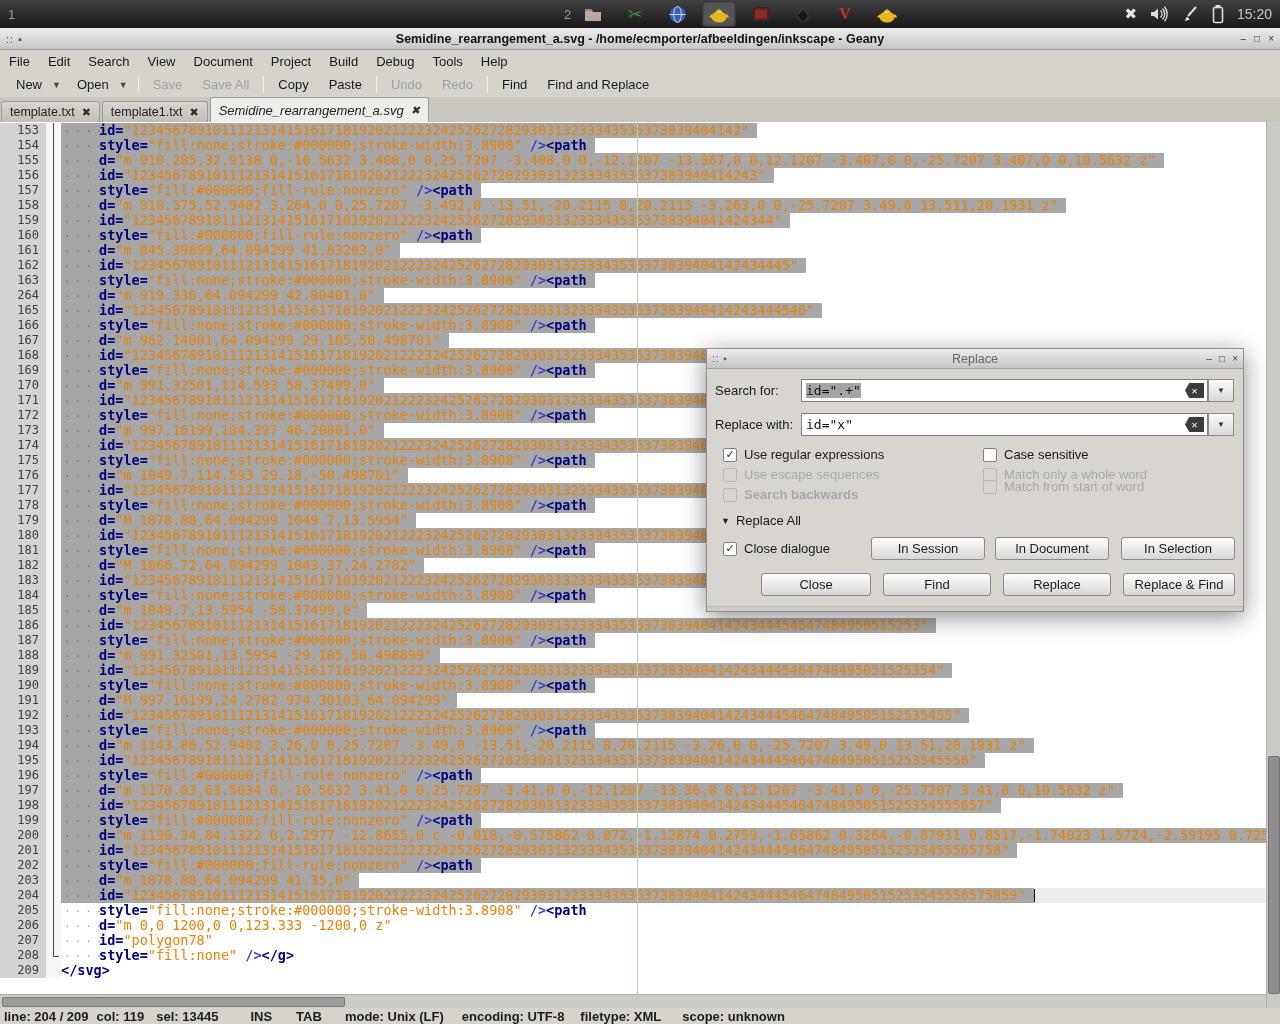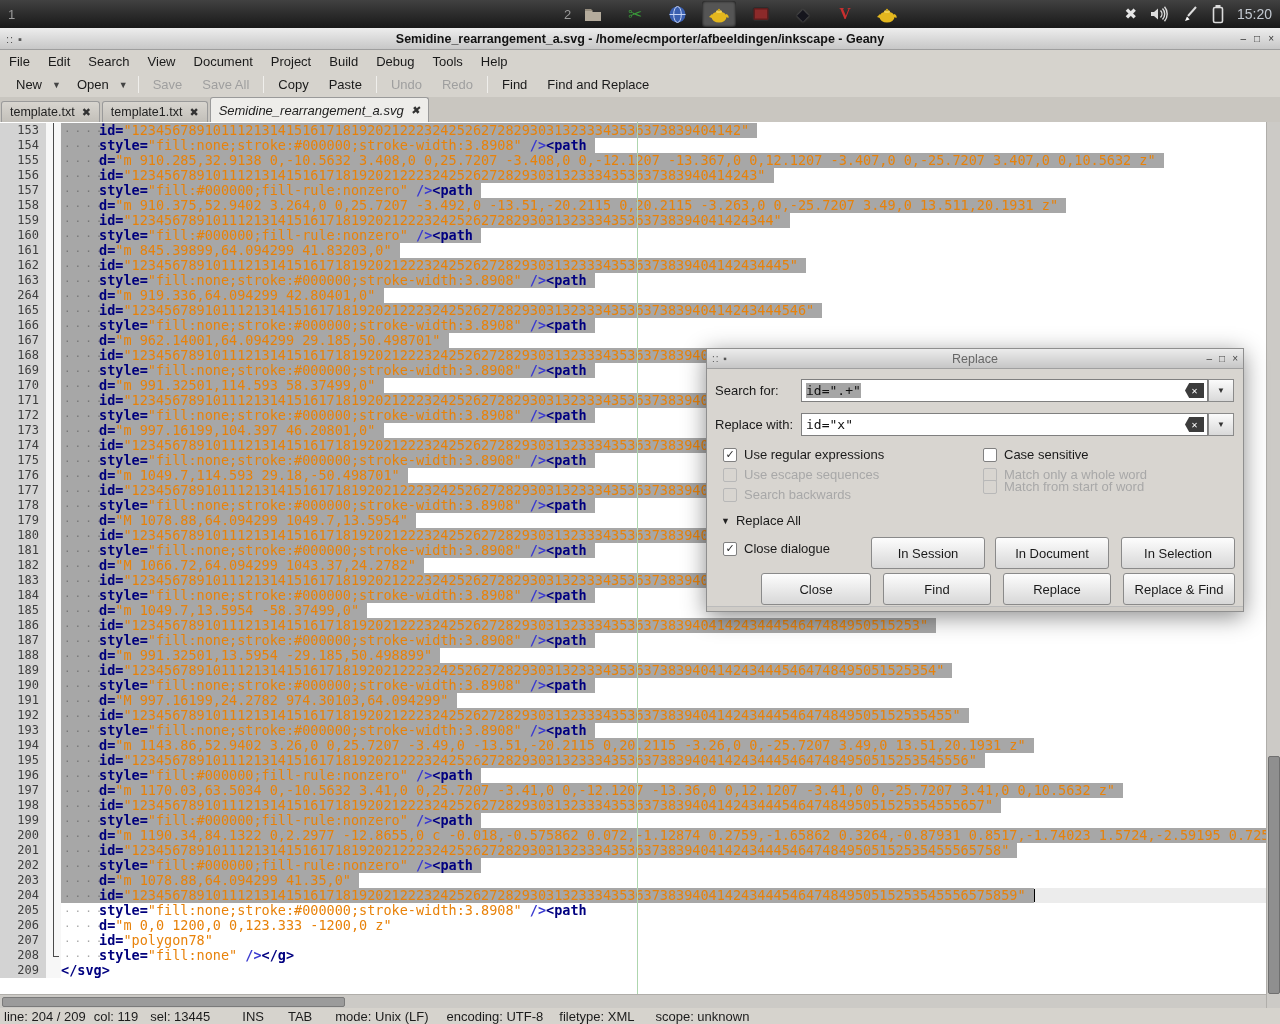--- a/index.html
+++ b/index.html
@@ -70,21 +70,21 @@
   .c-t { color:#000080; font-weight:bold; }
   .caret { display:inline-block; width:1.5px; height:13px; background:#000; vertical-align:-2px; }
   .edgeline { position:absolute; left:637px; top:0; bottom:0; width:1px; background:#aed6ae; z-index:5; }
 
   .vscroll { position:absolute; right:0; top:94px; width:14px; height:886px; background:#cccac6; border-left:1px solid #b0aeaa; }
   .vthumb { position:absolute; left:1px; width:12px; top:634px; height:238px; background:#8f8f8f; border:1px solid #6f6f6f; border-radius:2px; }
   .hscroll { position:absolute; left:0; top:966px; width:1266px; height:14px; background:#cccac6; border-top:1px solid #b0aeaa; }
   .hthumb { position:absolute; left:2px; top:2px; width:343px; height:10px; background:#9b9b9b; border:1px solid #7a7a7a; border-radius:2px; }
 
   .statusbar { position:absolute; left:0; top:980px; width:1280px; height:16px; background:#d6d3cd;
-               display:flex; align-items:center; font-size:13px; color:#1c1c1c; }
+               display:flex; align-items:center; font-size:13px; color:#1c1c1c;font-weight:bold; }
   .sb-item { white-space:nowrap; }
   .sb-item:nth-child(1){ margin-left:4px; }
   .sb-item:nth-child(2){ margin-left:8px; }
   .sb-item:nth-child(3){ margin-left:12px; }
   .sb-item:nth-child(4){ margin-left:32px; }
   .sb-item:nth-child(5){ margin-left:24px; }
   .sb-item:nth-child(6){ margin-left:23px; }
   .sb-item:nth-child(7){ margin-left:18px; }
   .sb-item:nth-child(8){ margin-left:16px; }
   .sb-item:nth-child(9){ margin-left:21px; }
@@ -107,21 +107,21 @@
                display:flex; align-items:center; justify-content:center; font-size:10px; }
   .dd-btn { position:absolute; left:501px; width:26px; height:23px; background:linear-gradient(#fbfbfb,#d9d9d9);
             border:1px solid #8a8a8a; display:flex; align-items:center; justify-content:center; font-size:8px; color:#333; }
   .cb { position:absolute; display:flex; align-items:center; gap:7px; color:#1a1a1a; }
   .cb .box { width:14px; height:14px; background:#fff; border:1px solid #808080; border-radius:2px;
              display:flex; align-items:center; justify-content:center; font-size:11px; color:#2a2a2a; }
   .cb.disabled { color:#a8a8a8; }
   .cb.disabled .box { background:#d8d5d0; border-color:#b8b8b8; }
   .expander { position:absolute; display:flex; align-items:center; gap:6px; color:#1a1a1a; }
   .expander .tri { font-size:9px; color:#222; }
-  .btn { position:absolute; height:32px; background:linear-gradient(#fdfdfd,#d7d7d7); border:1px solid #8a8a8a;
+  .btn { position:absolute; height:23px; background:linear-gradient(#fdfdfd,#d7d7d7); border:1px solid #8a8a8a;
          border-radius:3px; display:flex; align-items:center; justify-content:center; font-size:13px; color:#1a1a1a; }
   .dlg-resize { position:absolute; left:0; bottom:0; width:100%; height:5px; background:#cfccc7; border-top:1px solid #bbb; }
 
   svg { display:block; }
 </style>
 </head>
 <body>
 
 <div class="panel">
   <span class="ws-num">1</span>
@@ -374,21 +374,21 @@
       <span>Case sensitive</span>
   </div>
   <div class="cb disabled" style="left:16px;top:118px;">
     <span class="box"></span>
       <span>Use escape sequences</span>
   </div>
   <div class="cb disabled" style="left:276px;top:118px;">
     <span class="box"></span>
       <span>Match only a whole word</span>
   </div>
-  <div class="cb disabled" style="left:16px;top:138px;">
+  <div class="cb disabled" style="left:16px;top:138px;font-weight:bold;">
     <span class="box"></span>
       <span>Search backwards</span>
   </div>
   <div class="cb disabled" style="left:276px;top:130px;">
     <span class="box"></span>
       <span>Match from start of word</span>
   </div>
 
   <div class="expander" style="left:14px;top:164px;">
     <span class="tri">▼</span>

